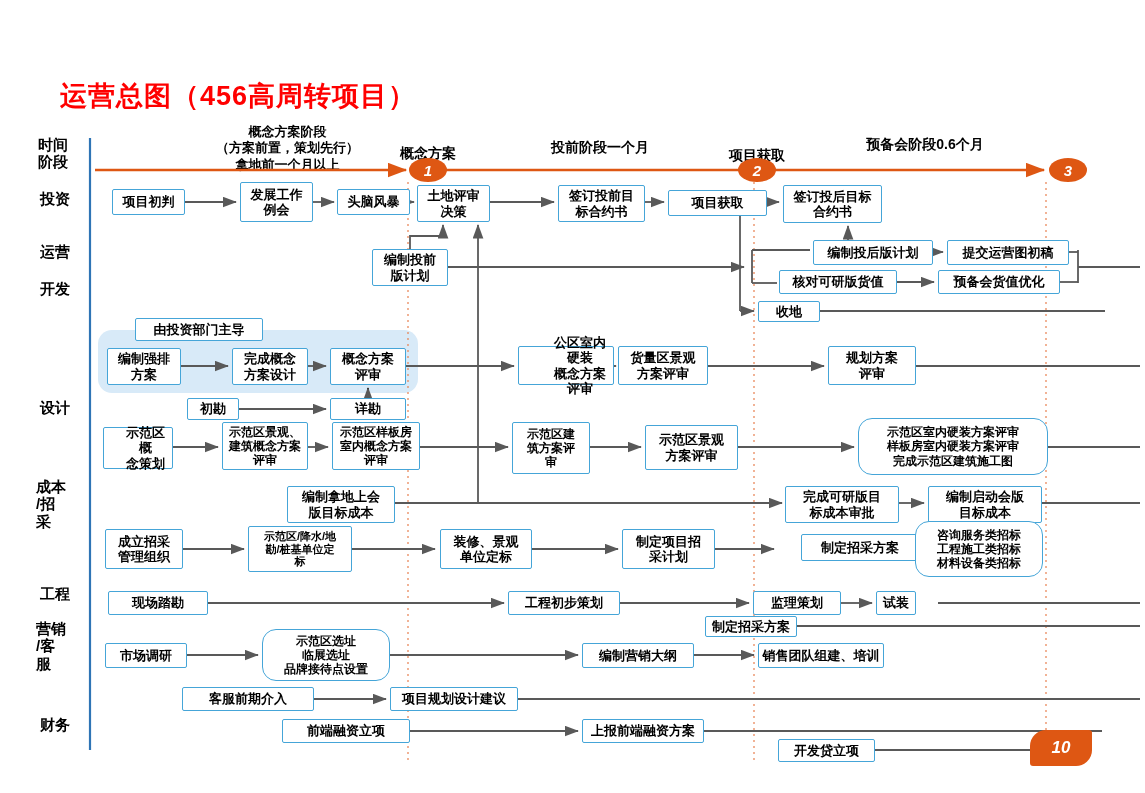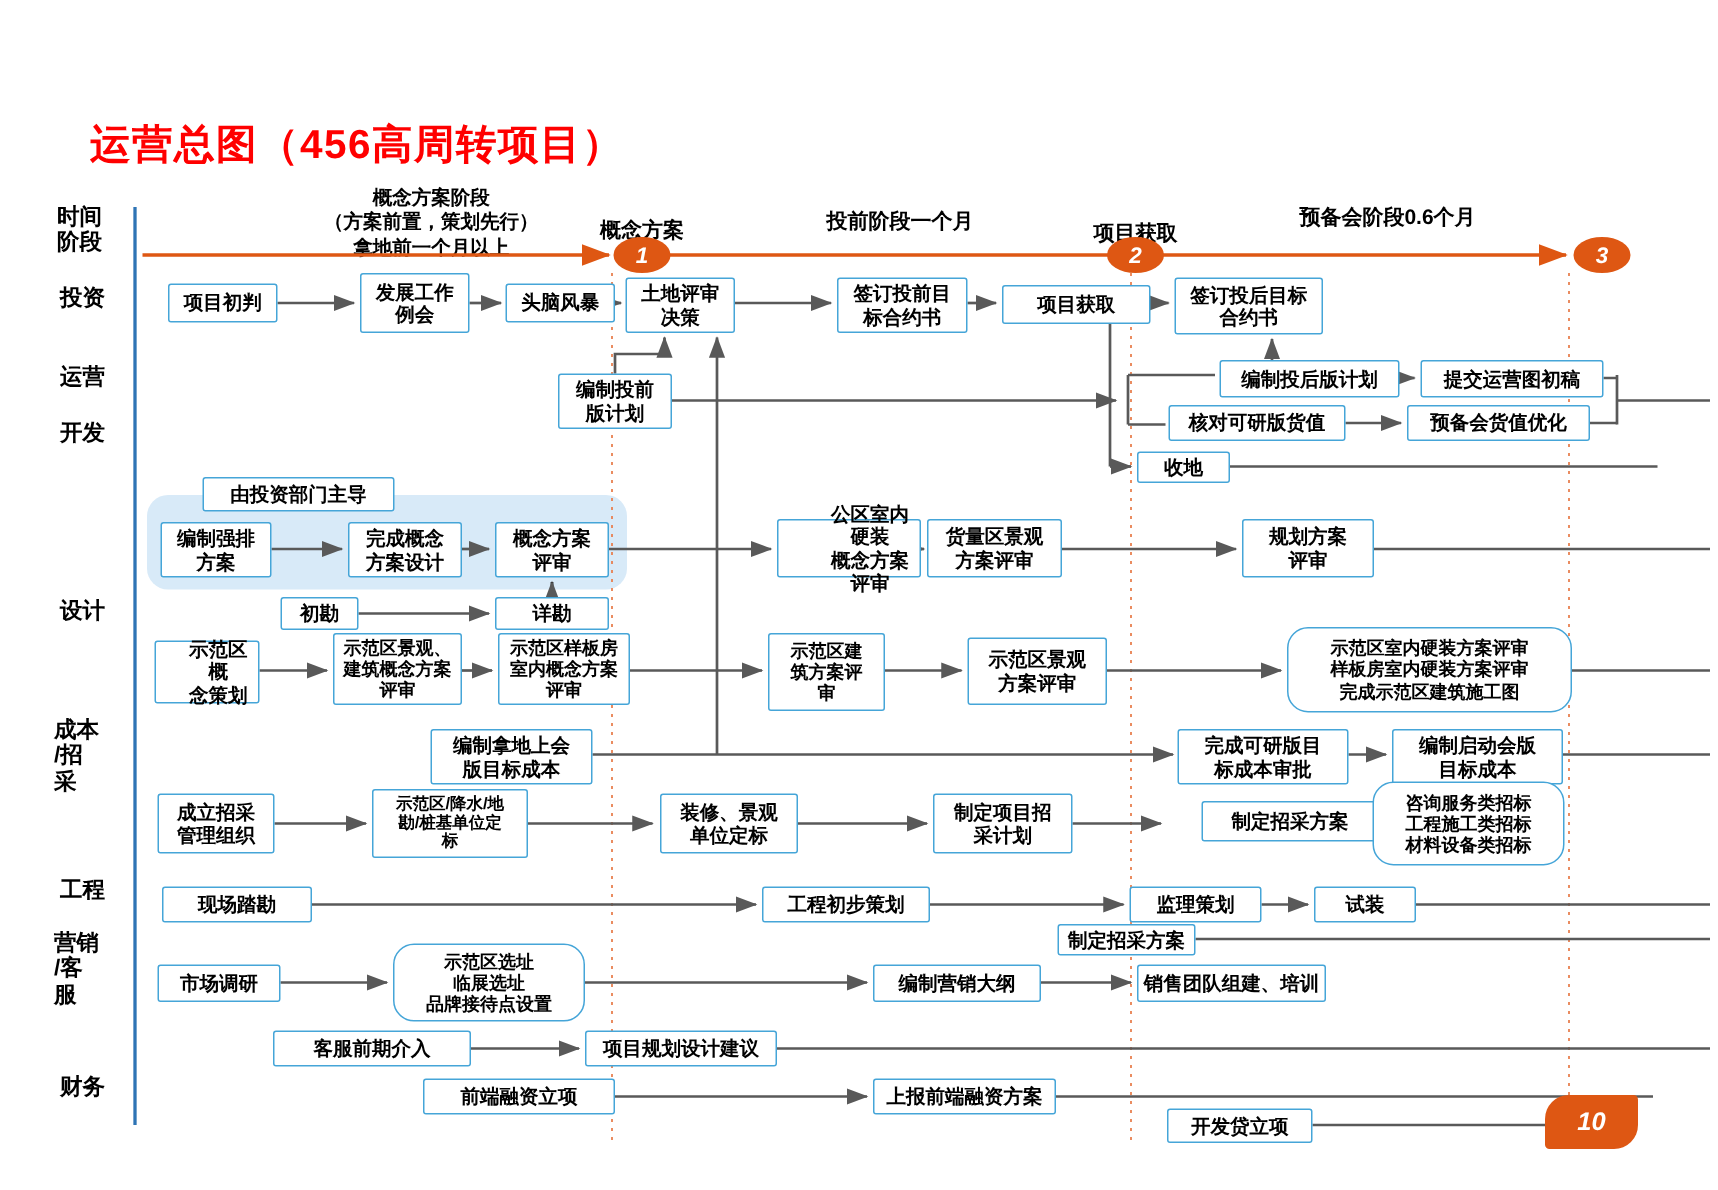--- a/index.html
+++ b/index.html
@@ -221,21 +221,21 @@
   <div class="node" style="left:622px;top:529px;width:93px;height:40px;">制定项目招
 采计划</div>
   <div class="node" style="left:778px;top:534px;width:118px;height:27px;margin-left:23px;">制定招采方案</div>
   <div class="node rounded f12" style="left:915px;top:521px;width:128px;height:56px;">咨询服务类招标
 工程施工类招标
 材料设备类招标</div>
 
   <div class="node" style="left:108px;top:591px;width:100px;height:24px;">现场踏勘</div>
   <div class="node" style="left:508px;top:591px;width:112px;height:24px;">工程初步策划</div>
   <div class="node" style="left:753px;top:591px;width:88px;height:24px;">监理策划</div>
-  <div class="node" style="left:876px;top:591px;width:68px;height:24px;">试装</div>
+  <div class="node" style="left:876px;top:591px;width:40px;height:24px;">试装</div>
   <div class="node" style="left:705px;top:616px;width:92px;height:21px;">制定招采方案</div>
 
   <div class="node" style="left:105px;top:643px;width:82px;height:25px;">市场调研</div>
   <div class="node rounded f12" style="left:262px;top:629px;width:128px;height:52px;">示范区选址
 临展选址
 品牌接待点设置</div>
   <div class="node" style="left:582px;top:643px;width:112px;height:25px;">编制营销大纲</div>
   <div class="node" style="left:758px;top:643px;width:126px;height:25px;">销售团队组建、培训</div>
 
   <div class="node" style="left:182px;top:687px;width:132px;height:24px;">客服前期介入</div>

